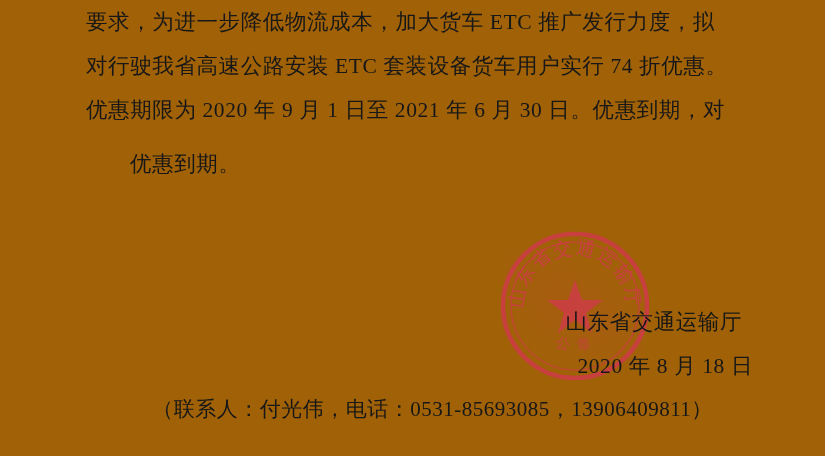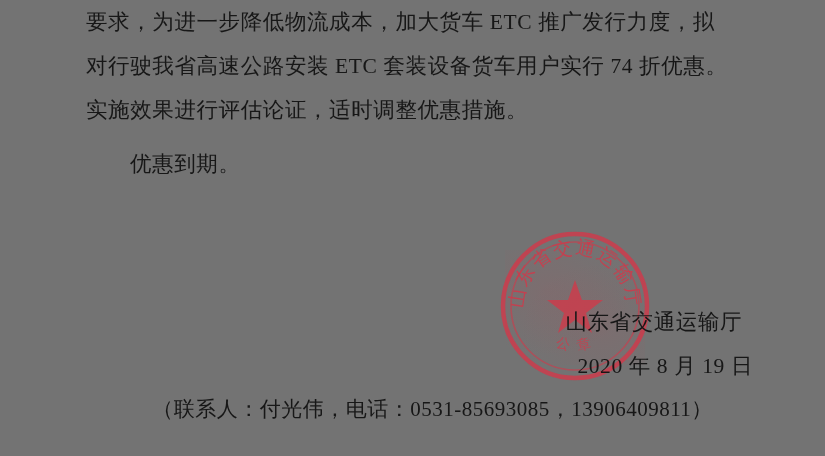--- a/index.html
+++ b/index.html
@@ -11,21 +11,21 @@
     width: 825px;
     height: 456px;
     overflow: hidden;
     font-family: "Liberation Serif", "DejaVu Serif", serif;
     color: #1a1a1a;
   }
   #doc {
     position: relative;
     width: 825px;
     height: 456px;
-    background: #737373;
+    background: #a16207;
   }
   .body-text {
     position: absolute;
     left: 86px;
     top: 0px;
     width: 660px;
   }
   .para {
     font-size: 21.5px;
     line-height: 44px;
@@ -132,21 +132,21 @@
 </head>
 <body>
 
 <div id="doc">
 
   <div class="body-text">
 
     <div class="para">
       <span class="line">要求，为进一步降低物流成本，加大货车 ETC 推广发行力度，拟</span>
       <span class="line">对行驶我省高速公路安装 ETC 套装设备货车用户实行 74 折优惠。</span>
-      <span class="line">实施效果进行评估论证，适时调整优惠措施。</span>
+      <span class="line">优惠期限为 2020 年 9 月 1 日至 2021 年 6 月 30 日。优惠到期，对</span>
     </div>
 
     <div class="para para-report">
       <span class="line"><span class="indent"></span><span>优惠到期。</span></span>
     </div>
 
   </div>
 
   <div class="seal-smear"></div>
 
@@ -163,18 +163,18 @@
         <textPath href="#arcPath" startOffset="50%">山东省交通运输厅</textPath>
       </text>
       <text class="seal-bottom-text" text-anchor="middle">
         <textPath href="#arcPathBottom" startOffset="50%">公 章</textPath>
       </text>
     </svg>
   </div>
 
   <div class="signature">
     <span class="sig-line">山东省交通运输厅</span>
-    <span class="sig-line sig-date">2020 年 8 月 19 日</span>
+    <span class="sig-line sig-date">2020 年 8 月 18 日</span>
   </div>
 
   <div class="contact">（联系人：付光伟，电话：0531-85693085，13906409811）</div>
 
 </div>
 
 </body></html>

